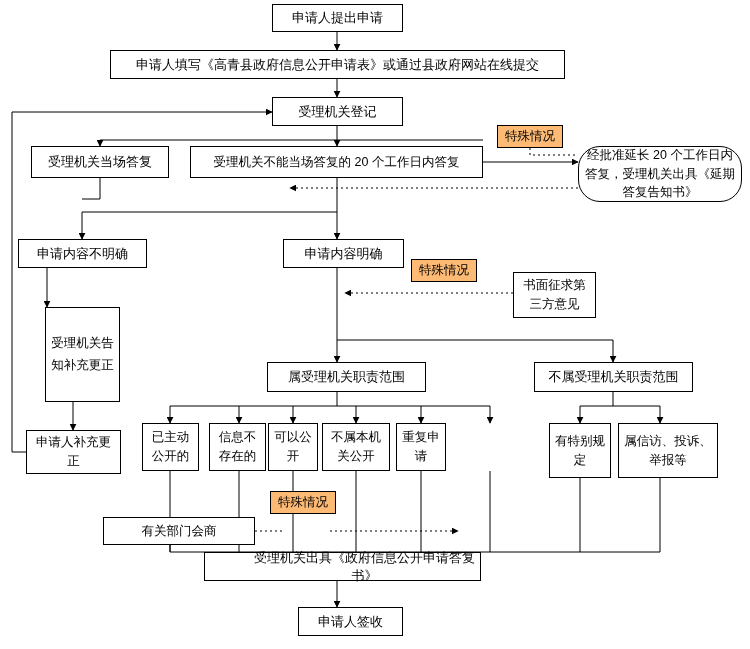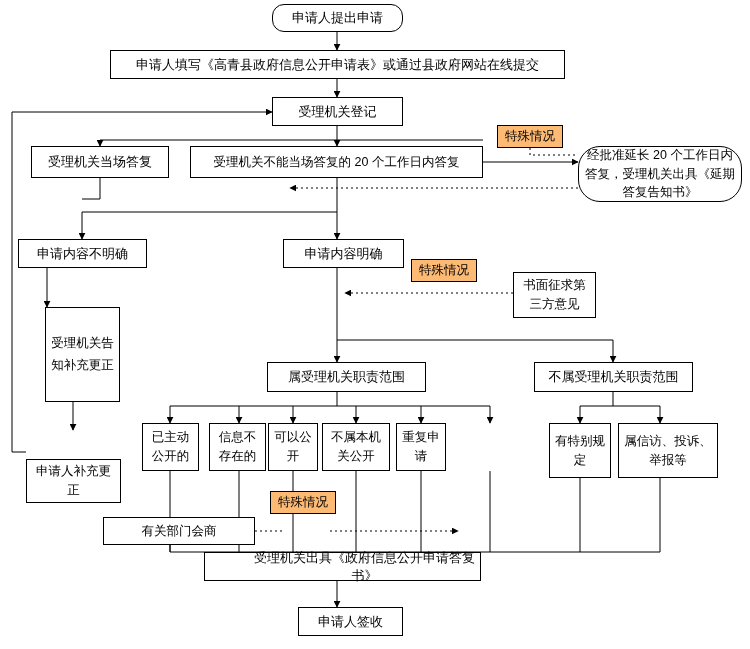--- a/index.html
+++ b/index.html
@@ -100,41 +100,41 @@
 
       <path d="M513 293 L345 293" marker-end="url(#arrow)"></path>
 
       <path d="M447 282 L447 272"></path>
 
       <path d="M255 531 L283 531"></path>
       <path d="M330 531 L458 531" marker-end="url(#arrow)" transform="translate(0,0)"></path>
     </g>
   </svg>
 
-  <div class="node" style="left:272px;top:4px;width:131px;height:28px;border-radius:12px;">申请人提出申请</div>
+  <div class="node" style="left:272px;top:4px;width:131px;height:28px;">申请人提出申请</div>
 
   <div class="node" style="left:110px;top:50px;width:455px;height:29px;">申请人填写《高青县政府信息公开申请表》或通过县政府网站在线提交</div>
 
   <div class="node" style="left:272px;top:97px;width:131px;height:29px;">受理机关登记</div>
 
   <div class="node" style="left:31px;top:146px;width:138px;height:32px;">受理机关当场答复</div>
 
   <div class="node small" style="left:190px;top:146px;width:293px;height:32px;">受理机关不能当场答复的 20 个工作日内答复</div>
 
   <div class="node small" style="left:578px;top:146px;width:164px;height:56px;padding:4px 6px;line-height:1.5;border-radius:22px;">经批准延长 20 个工作日内答复，受理机关出具《延期答复告知书》</div>
 
   <div class="node" style="left:18px;top:239px;width:129px;height:29px;">申请内容不明确</div>
 
   <div class="node" style="left:283px;top:239px;width:121px;height:29px;">申请内容明确</div>
 
   <div class="node small" style="left:513px;top:272px;width:83px;height:46px;line-height:1.5;">书面征求第三方意见</div>
 
   <div class="node small" style="left:45px;top:307px;width:75px;height:95px;line-height:1.7;">受理机关告知补充更正</div>
 
-  <div class="node small" style="left:26px;top:430px;width:95px;height:44px;line-height:1.5;margin-top:29px;">申请人补充更正</div>
+  <div class="node small" style="left:26px;top:430px;width:95px;height:44px;line-height:1.5;">申请人补充更正</div>
 
   <div class="node" style="left:267px;top:362px;width:159px;height:30px;">属受理机关职责范围</div>
 
   <div class="node" style="left:534px;top:362px;width:159px;height:30px;">不属受理机关职责范围</div>
 
   <div class="node small" style="left:142px;top:423px;width:57px;height:48px;line-height:1.5;">已主动公开的</div>
 
   <div class="node small" style="left:209px;top:423px;width:57px;height:48px;line-height:1.5;">信息不存在的</div>
 
   <div class="node small" style="left:268px;top:423px;width:50px;height:48px;line-height:1.5;">可以公开</div>

